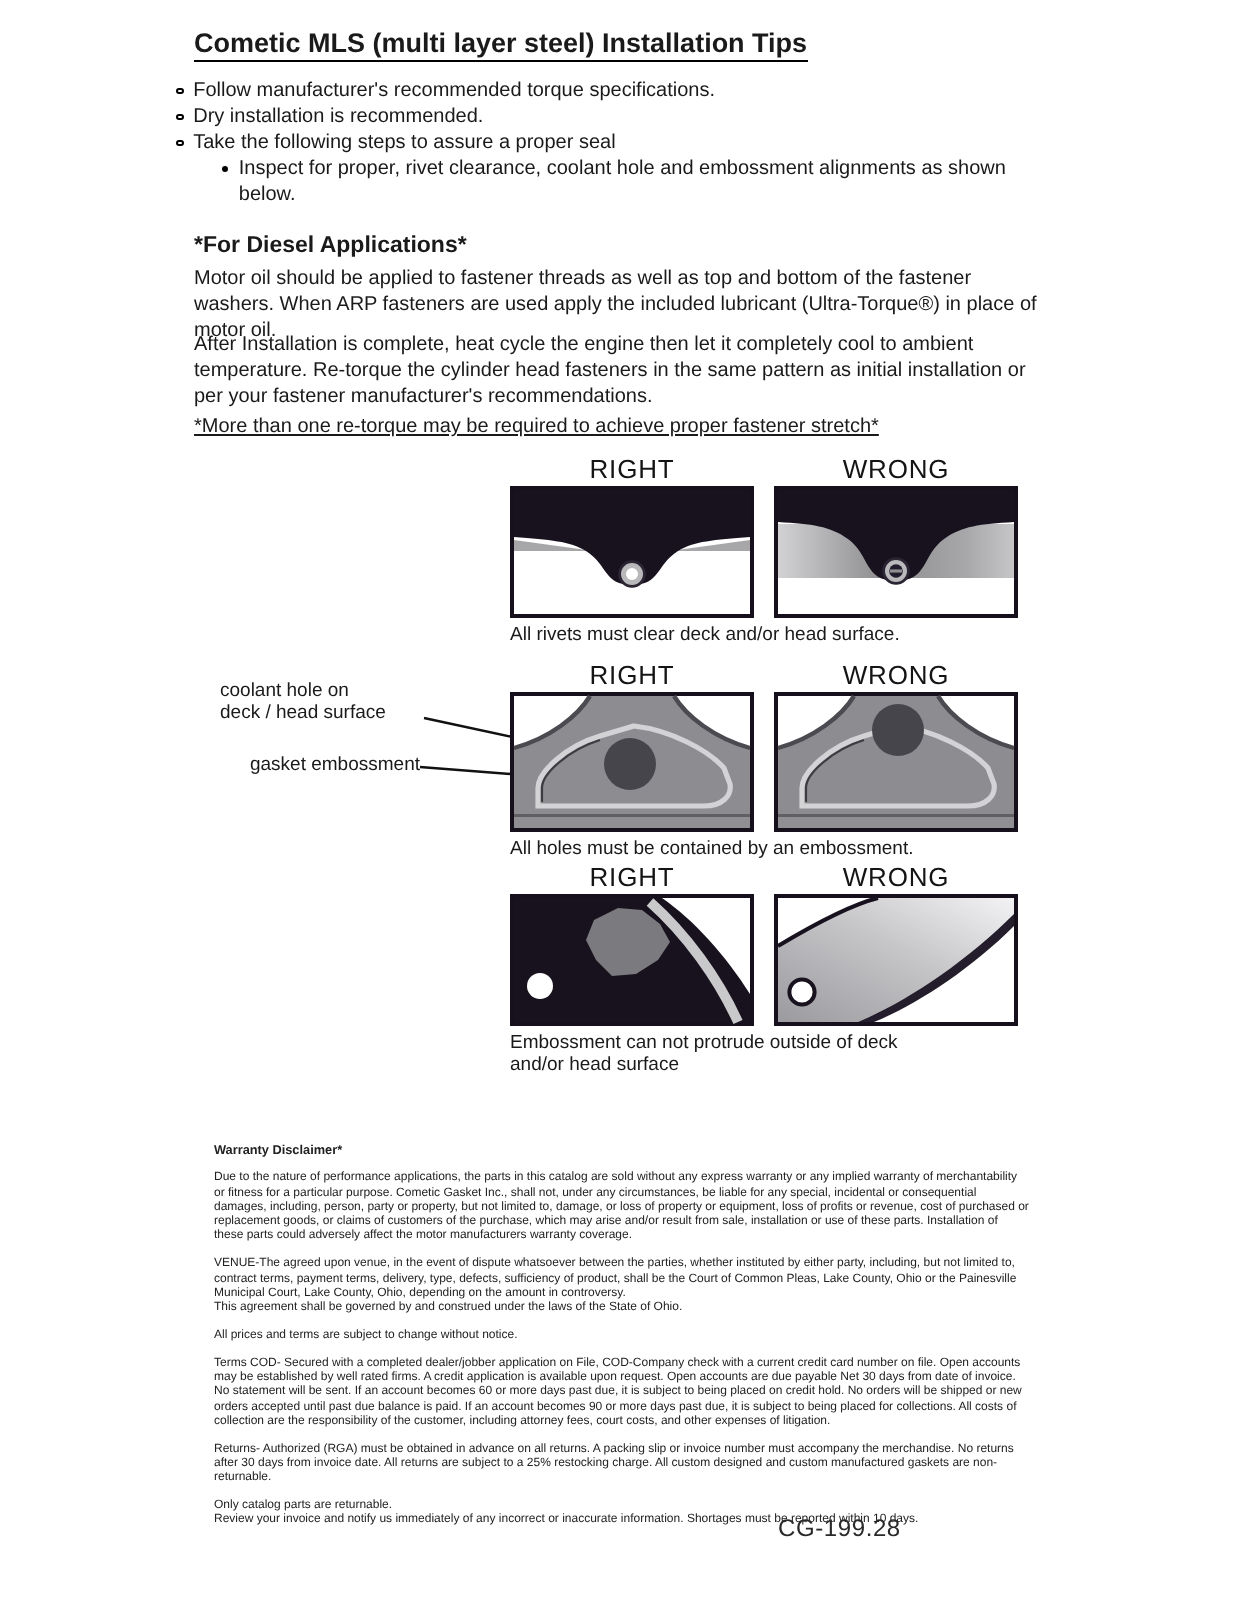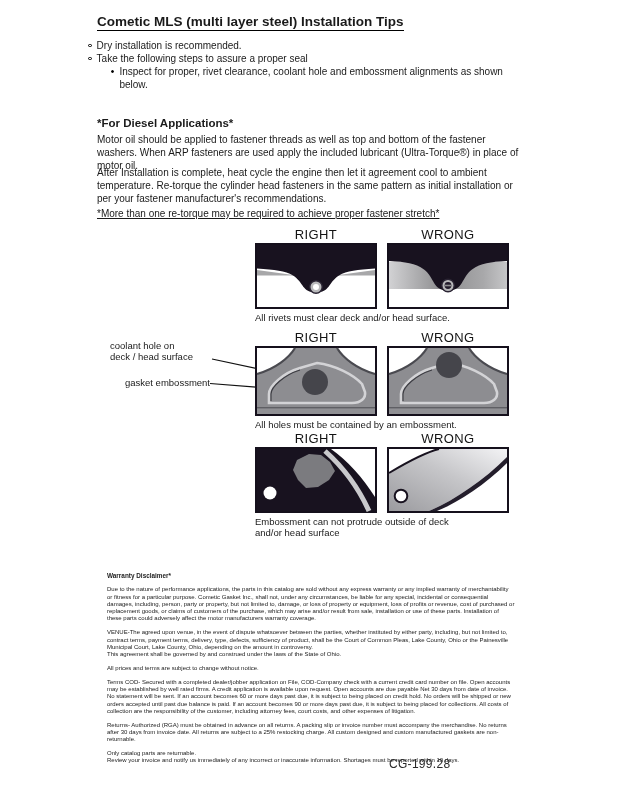--- a/index.html
+++ b/index.html
@@ -50,35 +50,39 @@
   .pageno { left:389px; top:757px; font-size:12px; letter-spacing:.3px; color:#2a2a2a; }
 </style>
 </head>
 <body>
 
 <h1 class="abs title"><span class="u">Cometic MLS (multi layer steel) Installation Tips</span></h1>
 
 <ul class="abs tips">
   <li class="lvl1">
       <span class="mark ring"></span>
+      <span>Follow manufacturer's recommended torque specifications.</span>
+    </li>
+  <li class="lvl1">
+      <span class="mark ring"></span>
       <span>Dry installation is recommended.</span>
     </li>
   <li class="lvl1">
       <span class="mark ring"></span>
       <span>Take the following steps to assure a proper seal</span>
     </li>
   <li class="lvl2">
       <span class="mark dot"></span>
       <span>Inspect for proper, rivet clearance, coolant hole and embossment alignments as shown below.</span>
     </li>
 </ul>
 
 <h2 class="abs diesel-h">*For Diesel Applications*</h2>
 <p class="abs para p1">Motor oil should be applied to fastener threads as well as top and bottom of the fastener washers. When ARP fasteners are used apply the included lubricant (Ultra-Torque®) in place of motor oil.</p>
-<p class="abs para p2">After Installation is complete, heat cycle the engine then let it agreement cool to ambient temperature. Re-torque the cylinder head fasteners in the same pattern as initial installation or per your fastener manufacturer's recommendations.</p>
+<p class="abs para p2">After Installation is complete, heat cycle the engine then let it completely cool to ambient temperature. Re-torque the cylinder head fasteners in the same pattern as initial installation or per your fastener manufacturer's recommendations.</p>
 <p class="abs para p3">*More than one re-torque may be required to achieve proper fastener stretch*</p>
 
 <div class="abs drow row1">
   <div class="pair">
     <div class="cell">
       <div class="dlabel">RIGHT</div>
       <svg viewBox="0 0 122 66">
         <rect x="1" y="1" width="120" height="64" fill="#ffffff" stroke="#15101c" stroke-width="2"></rect>
         <path d="M2,27 L42,32.5 L2,32.5 Z" fill="#a7a7a9"></path>
         <path d="M120,27 L80,32.5 L120,32.5 Z" fill="#a7a7a9"></path>

